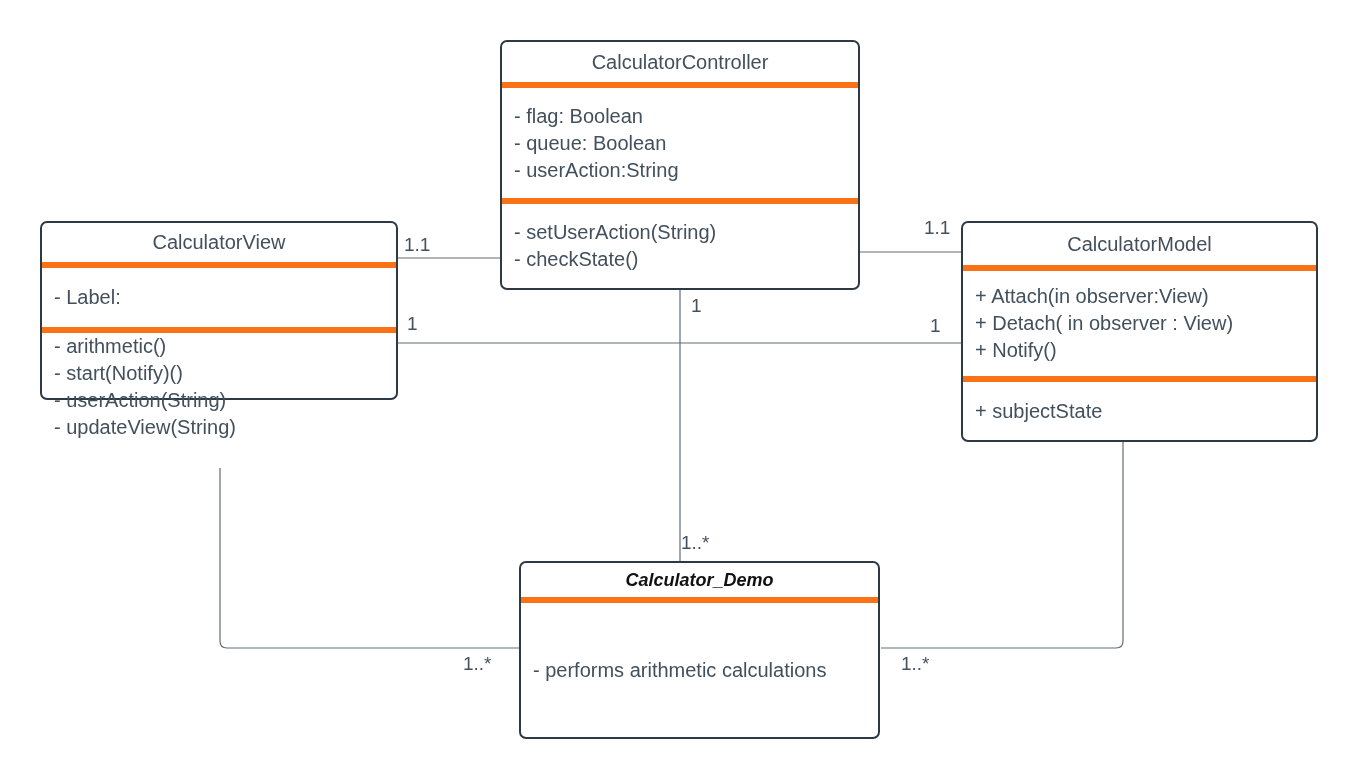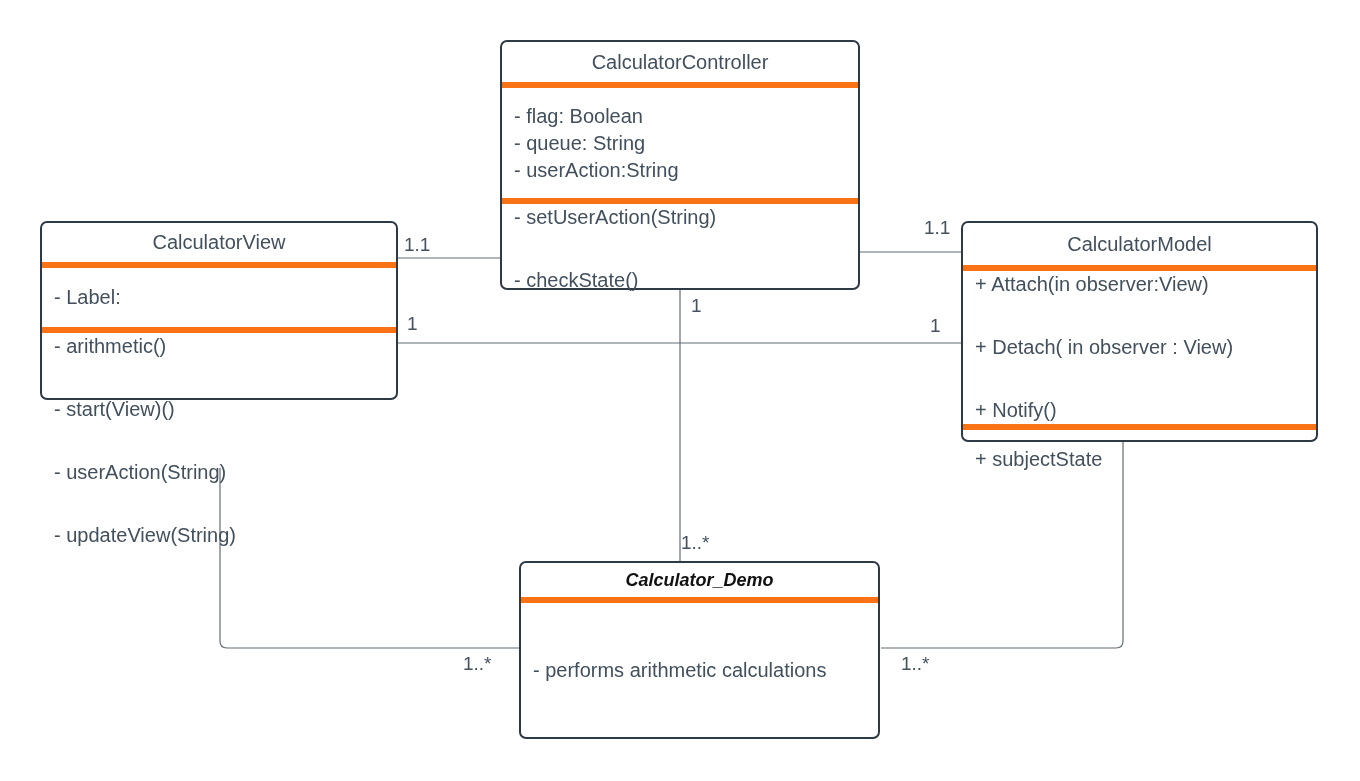--- a/index.html
+++ b/index.html
@@ -47,21 +47,21 @@
   }
   .uml-section {
     flex: 0 0 auto;
     box-sizing: border-box;
     border-top: 6px solid #f97316;
     display: flex;
     flex-direction: column;
     justify-content: center;
     padding: 0 12px;
   }
-  .uml-section.grow { flex: 1 1 auto; gap: 36px; }
+  .uml-section.grow { flex: 1 1 auto; }
   .uml-row {
     line-height: 27px;
     white-space: pre;
   }
   .demo-title {
     font-weight: bold;
     font-size: 18px;
     color: #111111;
   }
   .mult {
@@ -83,37 +83,37 @@
     <path d="M398 343 L961 343"></path>
     <path d="M680 290 L680 561"></path>
     <path d="M220 468 L220 641 Q220 648 227 648 L519 648"></path>
     <path d="M1123 442 L1123 641 Q1123 648 1116 648 L881 648"></path>
   </svg>
 
   <div class="uml-class" style="left:500px; top:40px; width:360px; height:250px;">
     <div class="uml-title" style="height:40px;">CalculatorController</div>
     <div class="uml-section" style="height:116px;">
       <div class="uml-row">- flag: Boolean</div>
-      <div class="uml-row">- queue: String</div>
+      <div class="uml-row">- queue: Boolean</div>
       <div class="uml-row">- userAction:String</div>
     </div>
     <div class="uml-section grow">
       <div class="uml-row">- setUserAction(String)</div>
       <div class="uml-row">- checkState()</div>
     </div>
   </div>
 
   <div class="uml-class" style="left:40px; top:221px; width:358px; height:179px;">
     <div class="uml-title" style="height:39px;">CalculatorView</div>
     <div class="uml-section" style="height:65px;">
       <div class="uml-row">- Label:</div>
     </div>
     <div class="uml-section grow">
       <div class="uml-row">- arithmetic()</div>
-      <div class="uml-row">- start(View)()</div>
+      <div class="uml-row">- start(Notify)()</div>
       <div class="uml-row">- userAction(String)</div>
       <div class="uml-row">- updateView(String)</div>
     </div>
   </div>
 
   <div class="uml-class" style="left:961px; top:221px; width:357px; height:221px;">
     <div class="uml-title" style="height:42px;text-align:right;">CalculatorModel</div>
     <div class="uml-section grow">
       <div class="uml-row">+ Attach(in observer:View)</div>
       <div class="uml-row">+ Detach( in observer : View)</div>

